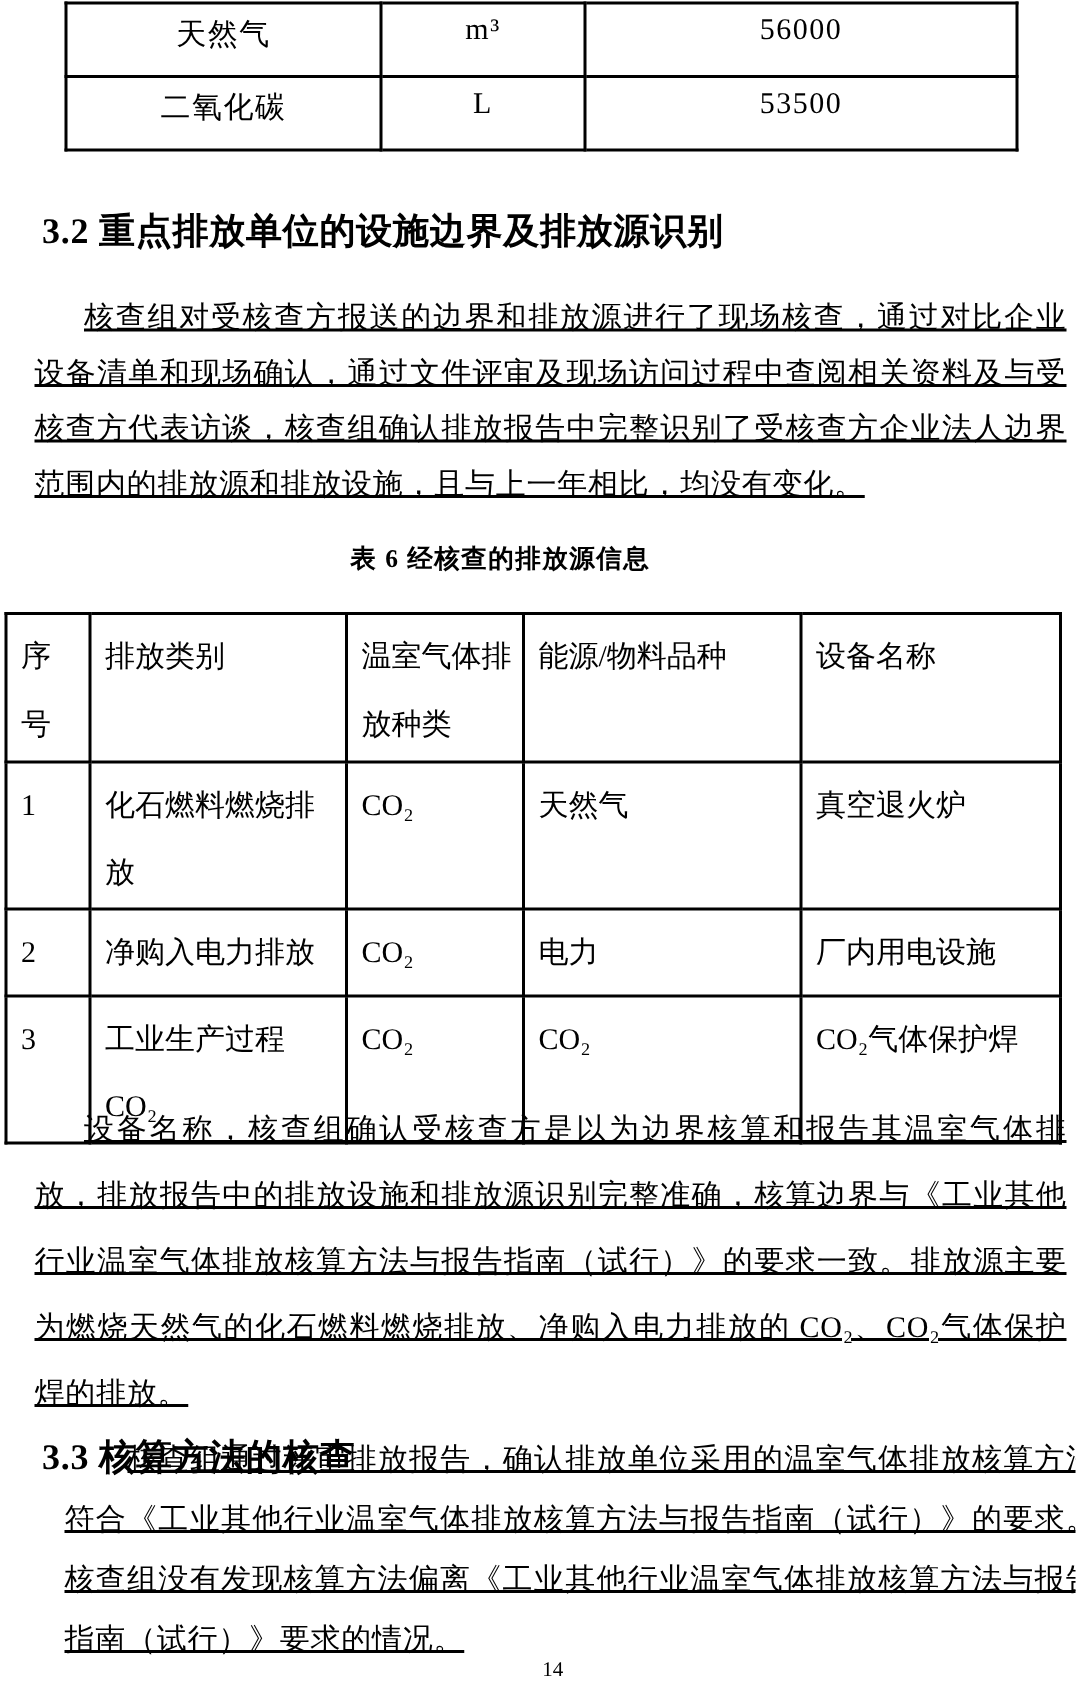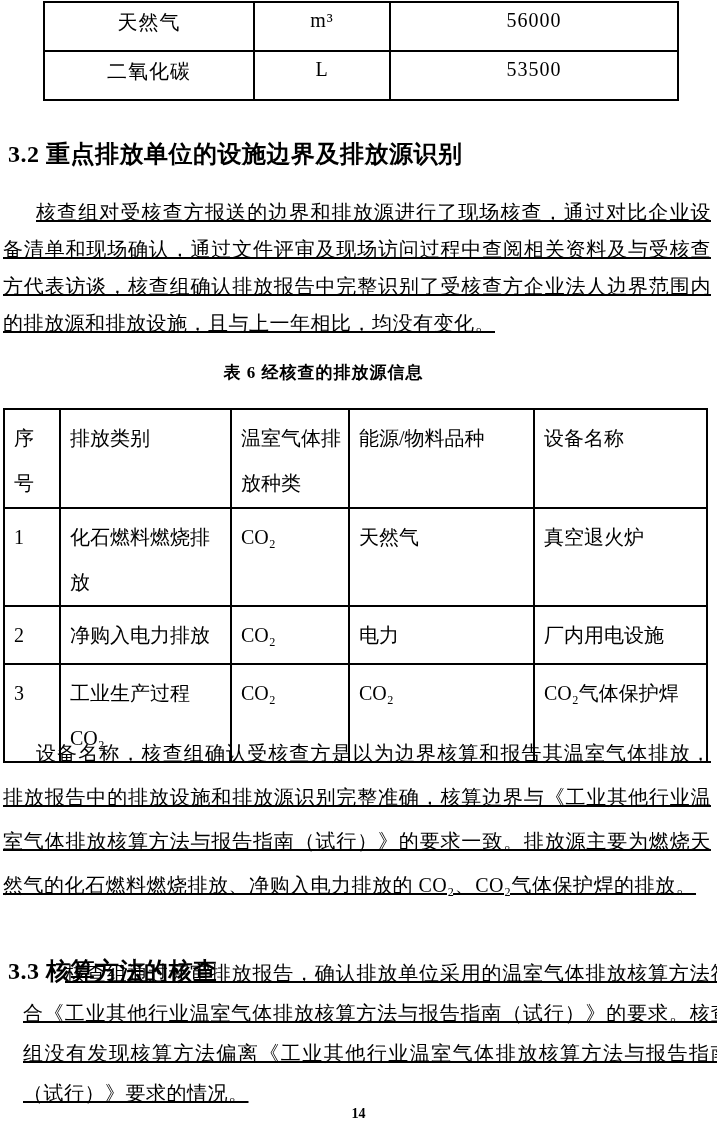--- a/index.html
+++ b/index.html
@@ -4,21 +4,21 @@
 <style>
   * { box-sizing: border-box; margin: 0; padding: 0; }
   html, body { background: #ffffff; }
   body {
     width: 717px; height: 1133px;
     font-family: "Liberation Serif", "DejaVu Serif", serif;
     color: #000;
     position: relative;
     overflow: hidden;
   }
-  .abs { position: absolute; }
+  .abs { position: absolute; padding-left: 20px; }
 
   
   table { border-collapse: collapse; table-layout: fixed; }
   .top-table {
     left: 43px; top: 1px; width: 634px;
   }
   .top-table td {
     border: 2px solid #000;
     height: 49px;
     font-size: 20px;
@@ -77,21 +77,21 @@
   .main-table tr.hdr  th { height: 99px; }
   .main-table tr.r1 td { height: 53px; }
   .main-table tr.r2 td { height: 58px; }
   .main-table tr.r3 td { height: 67px; }
 
   
   .page-num {
     left: 0; top: 1106px; width: 717px;
     text-align: center;
     font-size: 14px;
-    font-weight: bold;
+    font-weight: normal;
   }
 </style>
 </head>
 <body>
 
 <table class="abs top-table">
   <colgroup>
       <col style="width:210px">
       <col style="width:136px">
       <col style="width:288px">

